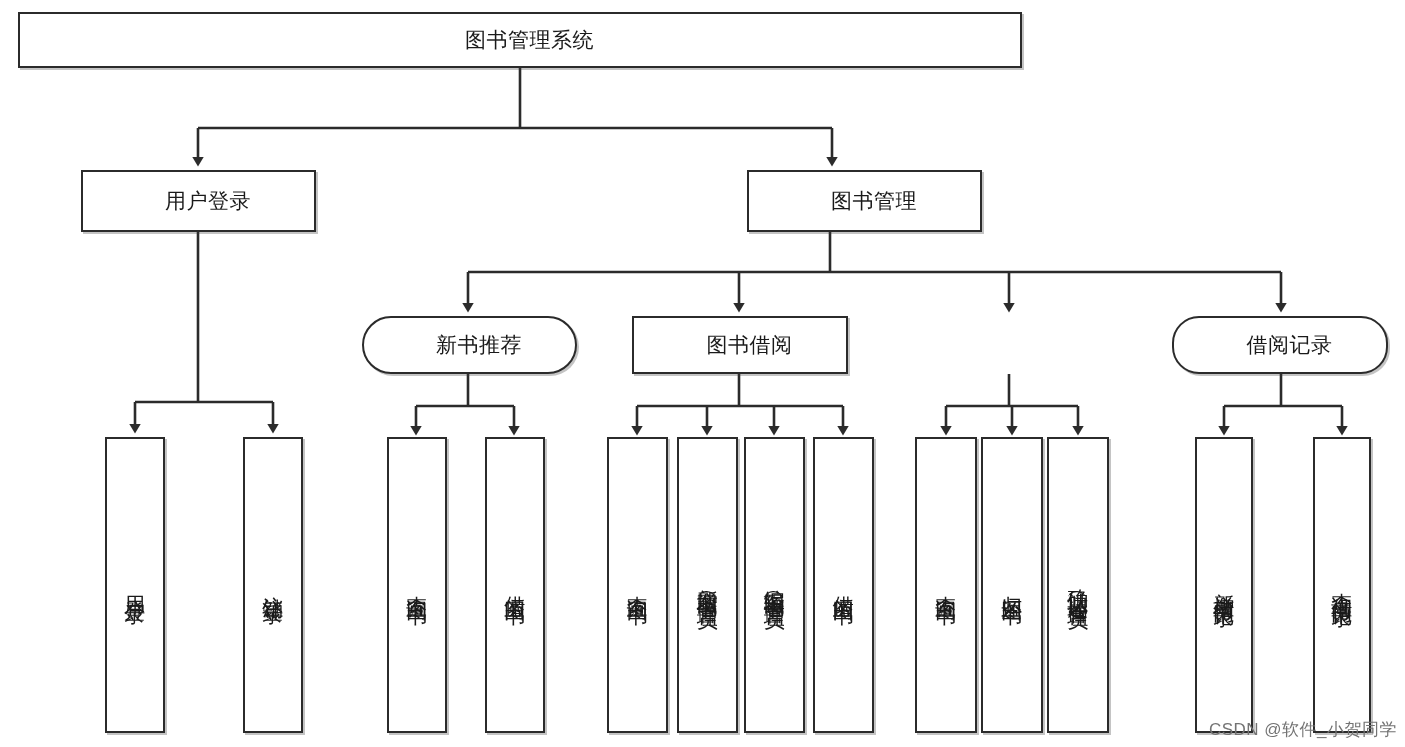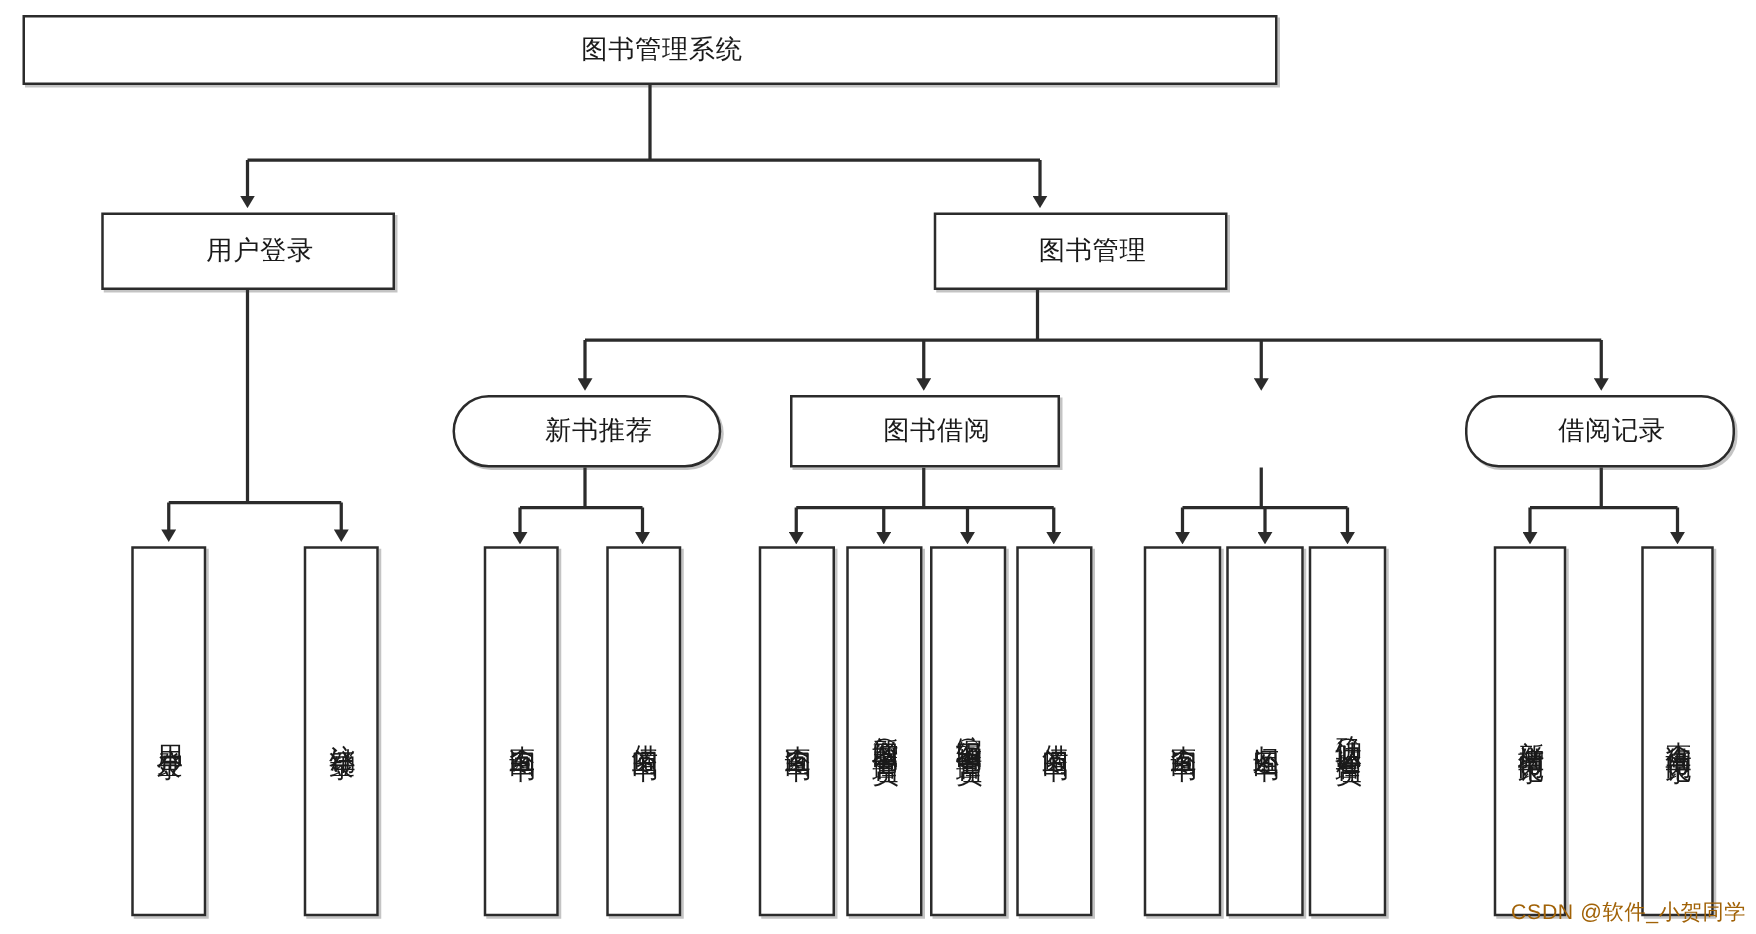--- a/index.html
+++ b/index.html
@@ -54,21 +54,21 @@
   }
   .node.vert .nodelabel {
     writing-mode: vertical-rl;
     text-orientation: upright;
   }
   .watermark {
     position: absolute;
     right: 8px;
     bottom: 6px;
     font-size: 17px;
-    color: #a16207;
+    color: #737373;
     letter-spacing: 0.5px;
     white-space: nowrap;
   }
 </style>
 </head>
 <body>
 
 <div id="canvas">
 
   <svg id="wires" viewBox="0 0 1405 747">

